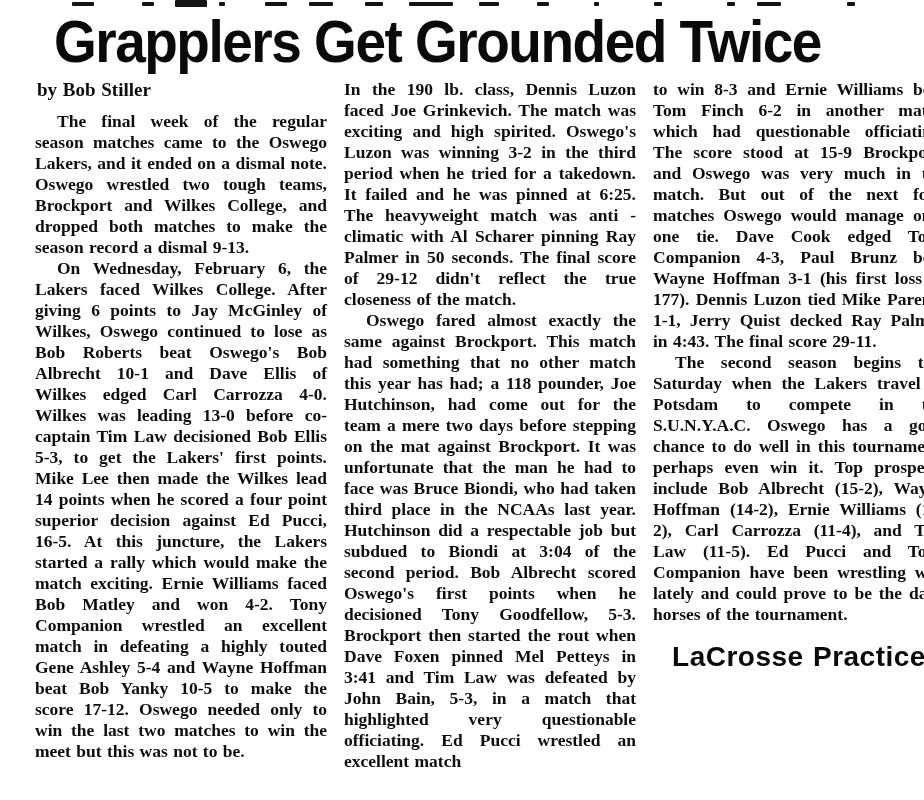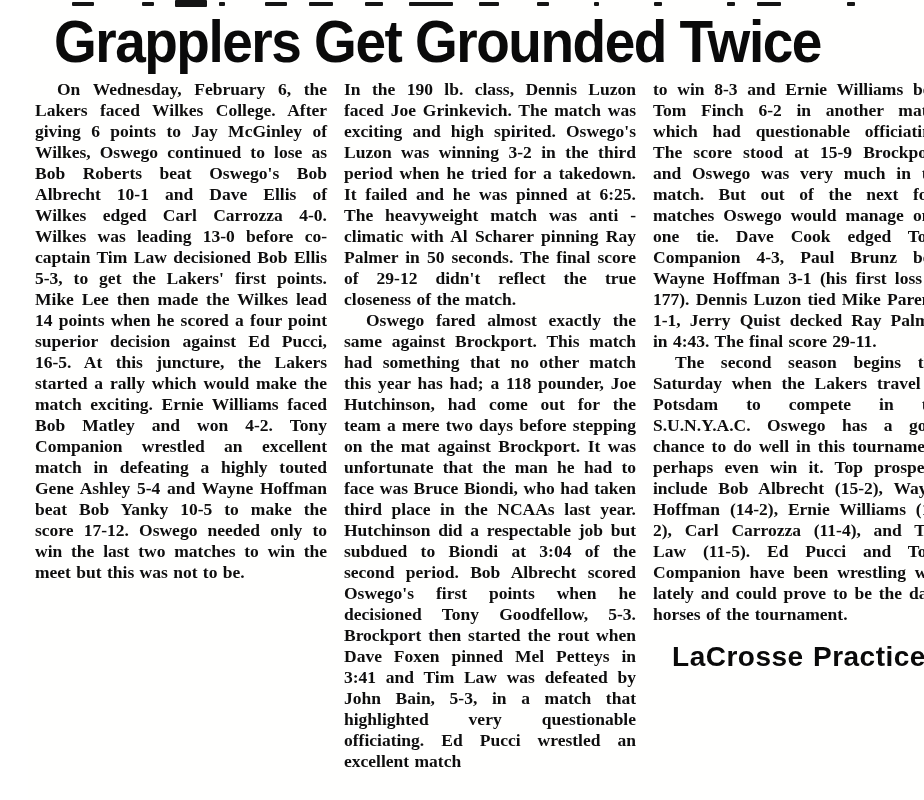--- a/index.html
+++ b/index.html
@@ -108,20 +108,22 @@
     <span style="left:725px;width:24px;"></span>
     <span style="left:815px;width:8px;"></span>
     <span style="left:906px;width:9px;"></span>
   </div>
 
   <h1 class="headline">Grapplers Get Grounded Twice</h1>
 
   <div class="columns">
 
     <div class="col">
+      <div class="byline">by Bob Stiller</div>
+      <p>The final week of the regular season matches came to the Oswego Lakers, and it ended on a dismal note. Oswego wrestled two tough teams, Brockport and Wilkes College, and dropped both matches to make the season record a dismal 9-13.</p>
       <p>On Wednesday, February 6, the Lakers faced Wilkes College. After giving 6 points to Jay McGinley of Wilkes, Oswego continued to lose as Bob Roberts beat Oswego's Bob Albrecht 10-1 and Dave Ellis of Wilkes edged Carl Carrozza 4-0. Wilkes was leading 13-0 before co-captain Tim Law decisioned Bob Ellis 5-3, to get the Lakers' first points. Mike Lee then made the Wilkes lead 14 points when he scored a four point superior decision against Ed Pucci, 16-5. At this juncture, the Lakers started a rally which would make the match exciting. Ernie Williams faced Bob Matley and won 4-2. Tony Companion wrestled an excellent match in defeating a highly touted Gene Ashley 5-4 and Wayne Hoffman beat Bob Yanky 10-5 to make the score 17-12. Oswego needed only to win the last two matches to win the meet but this was not to be.</p>
     </div>
 
     <div class="col">
       <p class="no-indent">In the 190 lb. class, Dennis Luzon faced Joe Grinkevich. The match was exciting and high spirited. Oswego's Luzon was winning 3-2 in the third period when he tried for a takedown. It failed and he was pinned at 6:25. The heavyweight match was anti - climatic with Al Scharer pinning Ray Palmer in 50 seconds. The final score of 29-12 didn't reflect the true closeness of the match.</p>
       <p>Oswego fared almost exactly the same against Brockport. This match had something that no other match this year has had; a 118 pounder, Joe Hutchinson, had come out for the team a mere two days before stepping on the mat against Brockport. It was unfortunate that the man he had to face was Bruce Biondi, who had taken third place in the NCAAs last year. Hutchinson did a respectable job but subdued to Biondi at 3:04 of the second period. Bob Albrecht scored Oswego's first points when he decisioned Tony Goodfellow, 5-3. Brockport then started the rout when Dave Foxen pinned Mel Petteys in 3:41 and Tim Law was defeated by John Bain, 5-3, in a match that highlighted very questionable officiating. Ed Pucci wrestled an excellent match</p>
     </div>
 
     <div class="col">
       <p class="no-indent">to win 8-3 and Ernie Williams beat Tom Finch 6-2 in another match which had questionable officiating. The score stood at 15-9 Brockport, and Oswego was very much in the match. But out of the next four matches Oswego would manage only one tie. Dave Cook edged Tony Companion 4-3, Paul Brunz beat Wayne Hoffman 3-1 (his first loss at 177). Dennis Luzon tied Mike Parente 1-1, Jerry Quist decked Ray Palmer in 4:43. The final score 29-11.</p>

